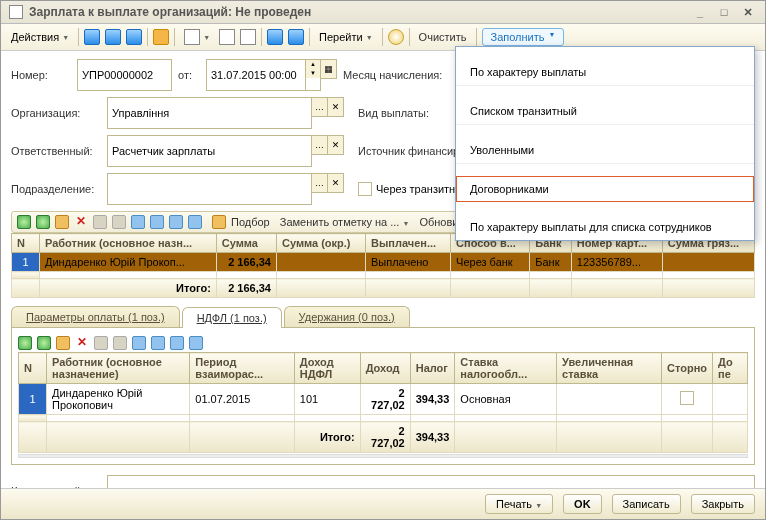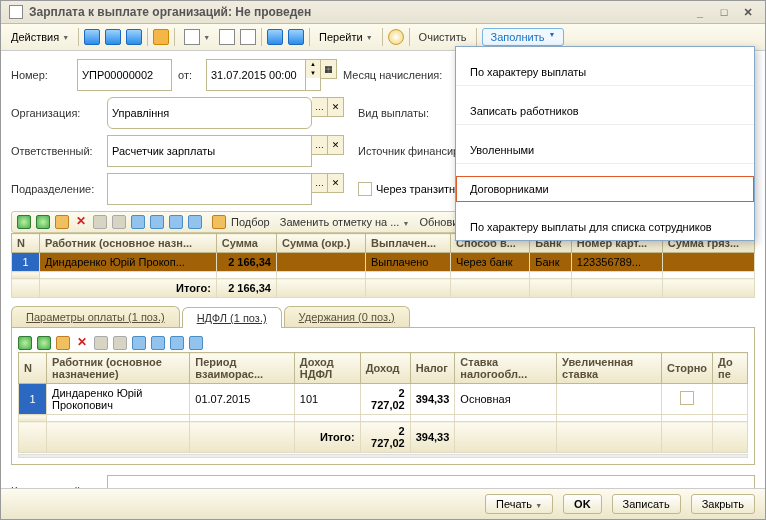--- a/index.html
+++ b/index.html
@@ -16,21 +16,21 @@
   .ico-orange { background: #f5b547; border-radius: 2px; border:1px solid #cc8800;}
   .ico-page { background: #fff; border:1px solid #888;}
   .ico-help { background: radial-gradient(#fff,#f2d064); border-radius:50%; border:1px solid #caa030;}
   .dd-arrow { font-size: 7px; color: #666; }
   .blue-btn { border: 1px solid #7ab5e8; background: #f0f8ff; color: #1a70c0; padding: 2px 8px; border-radius: 3px; cursor: pointer; display:flex; gap:4px;}
   .form-area { padding: 8px 10px 4px 10px; }
   .frow { display: flex; align-items: center; gap: 6px; margin-bottom: 6px; }
   .lbl { color: #333; min-width: 90px; }
   .inp { border: 1px solid #c0b98f; background: #fff; padding: 2px 4px; height: 32px; font-size: 11px; }
   .inp-sm { width: 95px; }
-  .inp-md { width: 180px; border-radius: 6px; }
+  .inp-md { width: 180px; }
   .inp-dt { width: 100px; }
   .clrbtn { width: 16px; height: 20px; border: 1px solid #c0b98f; border-left: none; background: #f7f2d8; text-align: center; cursor: pointer; font-size:9px; line-height:18px;}
   .spin { display:flex; flex-direction:column; border:1px solid #c0b98f; border-left:none; }
   .spin span { height: 9px; width:14px; font-size:6px; text-align:center; background:#f7f2d8; cursor:pointer; line-height:9px; }
   .chk { width: 14px; height: 14px; border: 1px solid #c0b98f; background:#fff; display:inline-block;}
   .mini-toolbar { background: linear-gradient(#fdfbef,#f1edd7); border: 1px solid #d0c8a0; padding: 3px 5px; display: flex; align-items: center; gap: 5px; border-radius: 3px; font-size:11px; }
   .ticon { width: 14px; height: 14px; display: inline-block; border-radius: 2px; cursor:pointer; }
   .ti-add { background: radial-gradient(#b8f0a0,#4caf50); border:1px solid #2e7d32;}
   .ti-addrow { background: radial-gradient(#b8f0a0,#4caf50); border:1px solid #2e7d32;}
   .ti-edit { background: #f0c060; border:1px solid #c08020;}
@@ -309,17 +309,17 @@
 
 <div class="bottombar">
   <span class="btn"><span>Печать</span> <span class="dd-arrow">▼</span></span>
   <span class="btn" style="font-weight:bold">OK</span>
   <span class="btn">Записать</span>
   <span class="btn">Закрыть</span>
 </div>
 
 <div class="dropdown-menu">
   <div class="mi">По характеру выплаты</div>
-  <div class="mi">Записать работников</div>
+  <div class="mi">Списком транзитный</div>
   <div class="mi">Уволенными</div>
   <div class="mi selected">Договорниками</div>
   <div class="mi">По характеру выплаты для списка сотрудников</div>
 </div>
 
 </body></html>

